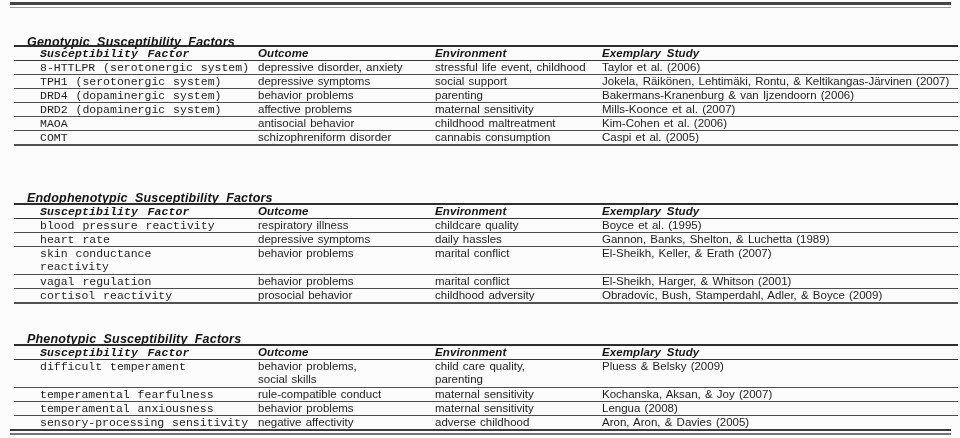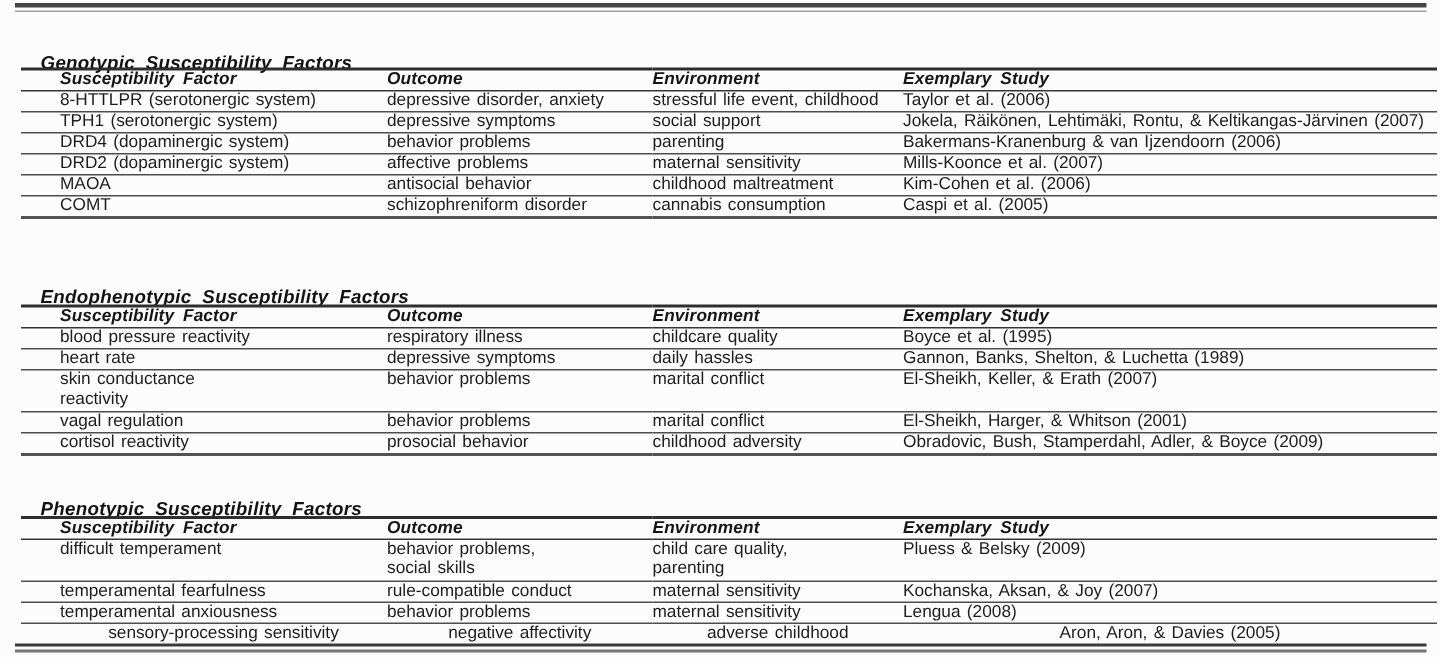--- a/index.html
+++ b/index.html
@@ -38,25 +38,25 @@
     border-bottom:1px solid #353535;
     word-spacing:2.5px; letter-spacing:0.1px; color:#151515;
   }
   .tbl td {
     font-size:11.5px; line-height:13px; height:13px;
     padding:0; text-align:left; vertical-align:top;
     white-space:nowrap; overflow:visible;
     border-bottom:1px solid #4d4d4d;
     word-spacing:1px; color:#1d1d1d;
   }
-  .tbl .c1 { padding-left:26px; }
+  .tbl .c1 { padding-left:26px;font-family:Liberation Mono, monospace; }
   .tbl tr.tall td { height:27px; }
   .tbl td.wrap { white-space:pre-line; }
   .tbl.cap tr.last td { border-bottom:2px solid #525252; }
-  #t3 tr.last td { border-bottom:none;text-align:center; }
+  #t3 tr.last td { border-bottom:none; }
 </style>
 </head>
 <body>
 
 <div class="hrule rule-thick" style="top:2px"></div>
 <div class="hrule rule-thin" style="top:7px"></div>
 
 <h2 class="sec-heading" style="top:20px">Genotypic Susceptibility Factors</h2>
 
 <table class="tbl cap" id="t1" style="top:45px">

